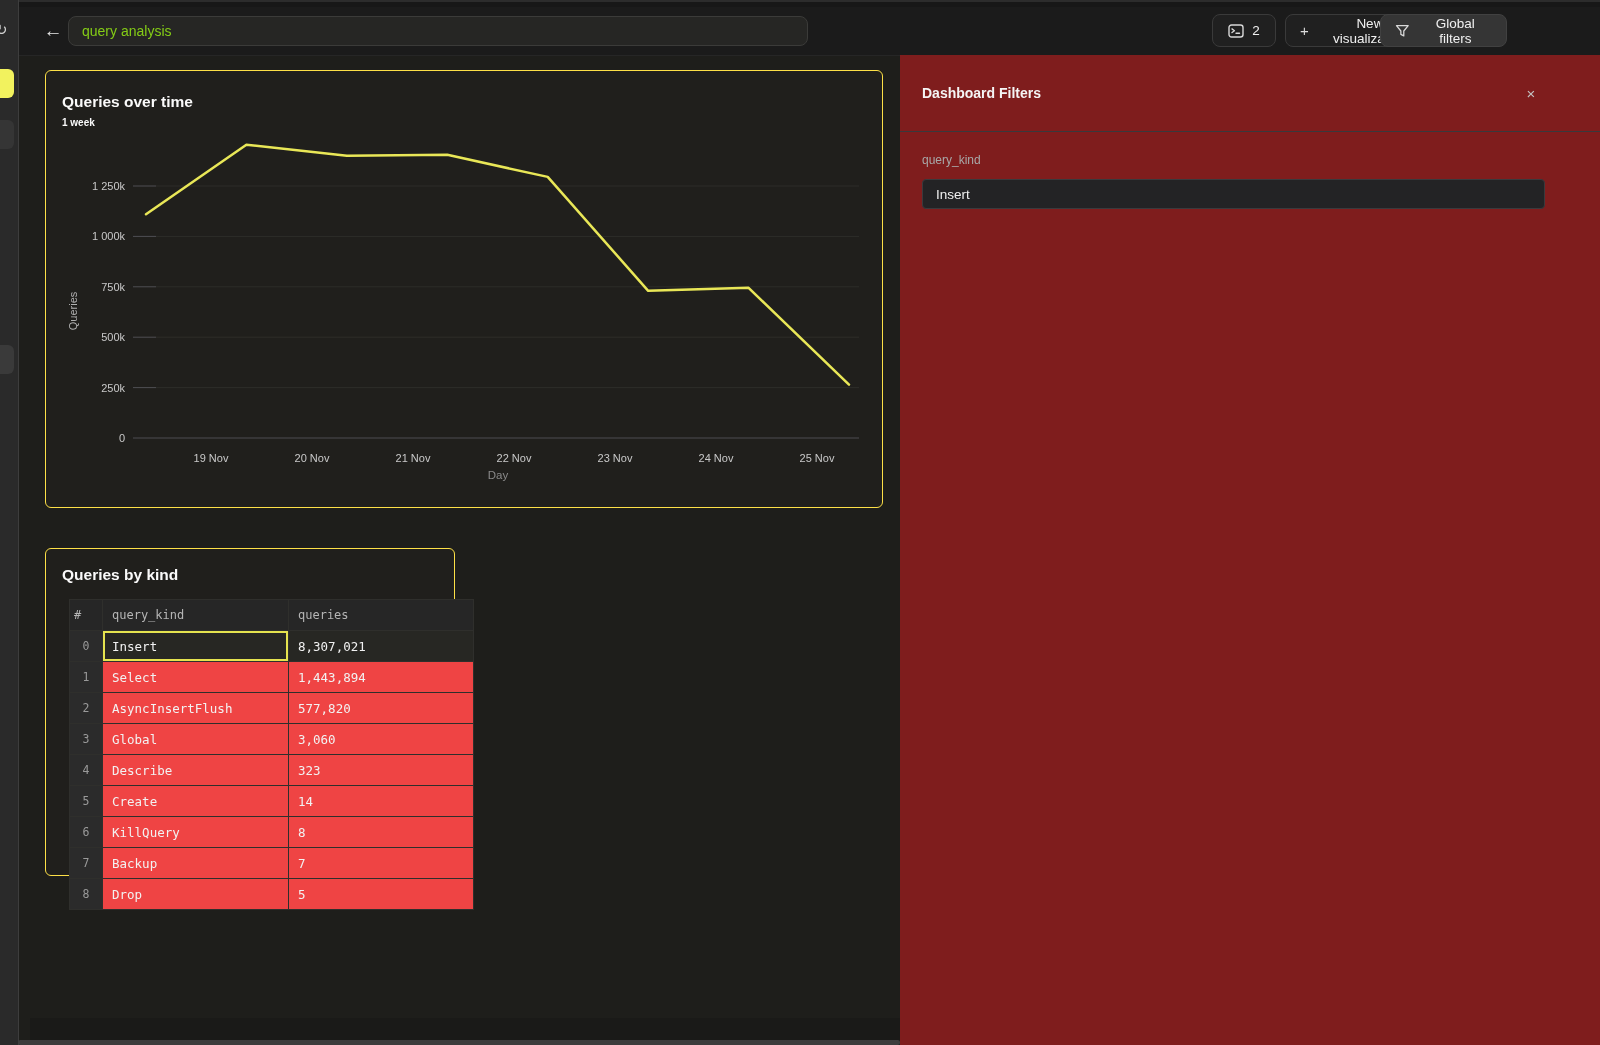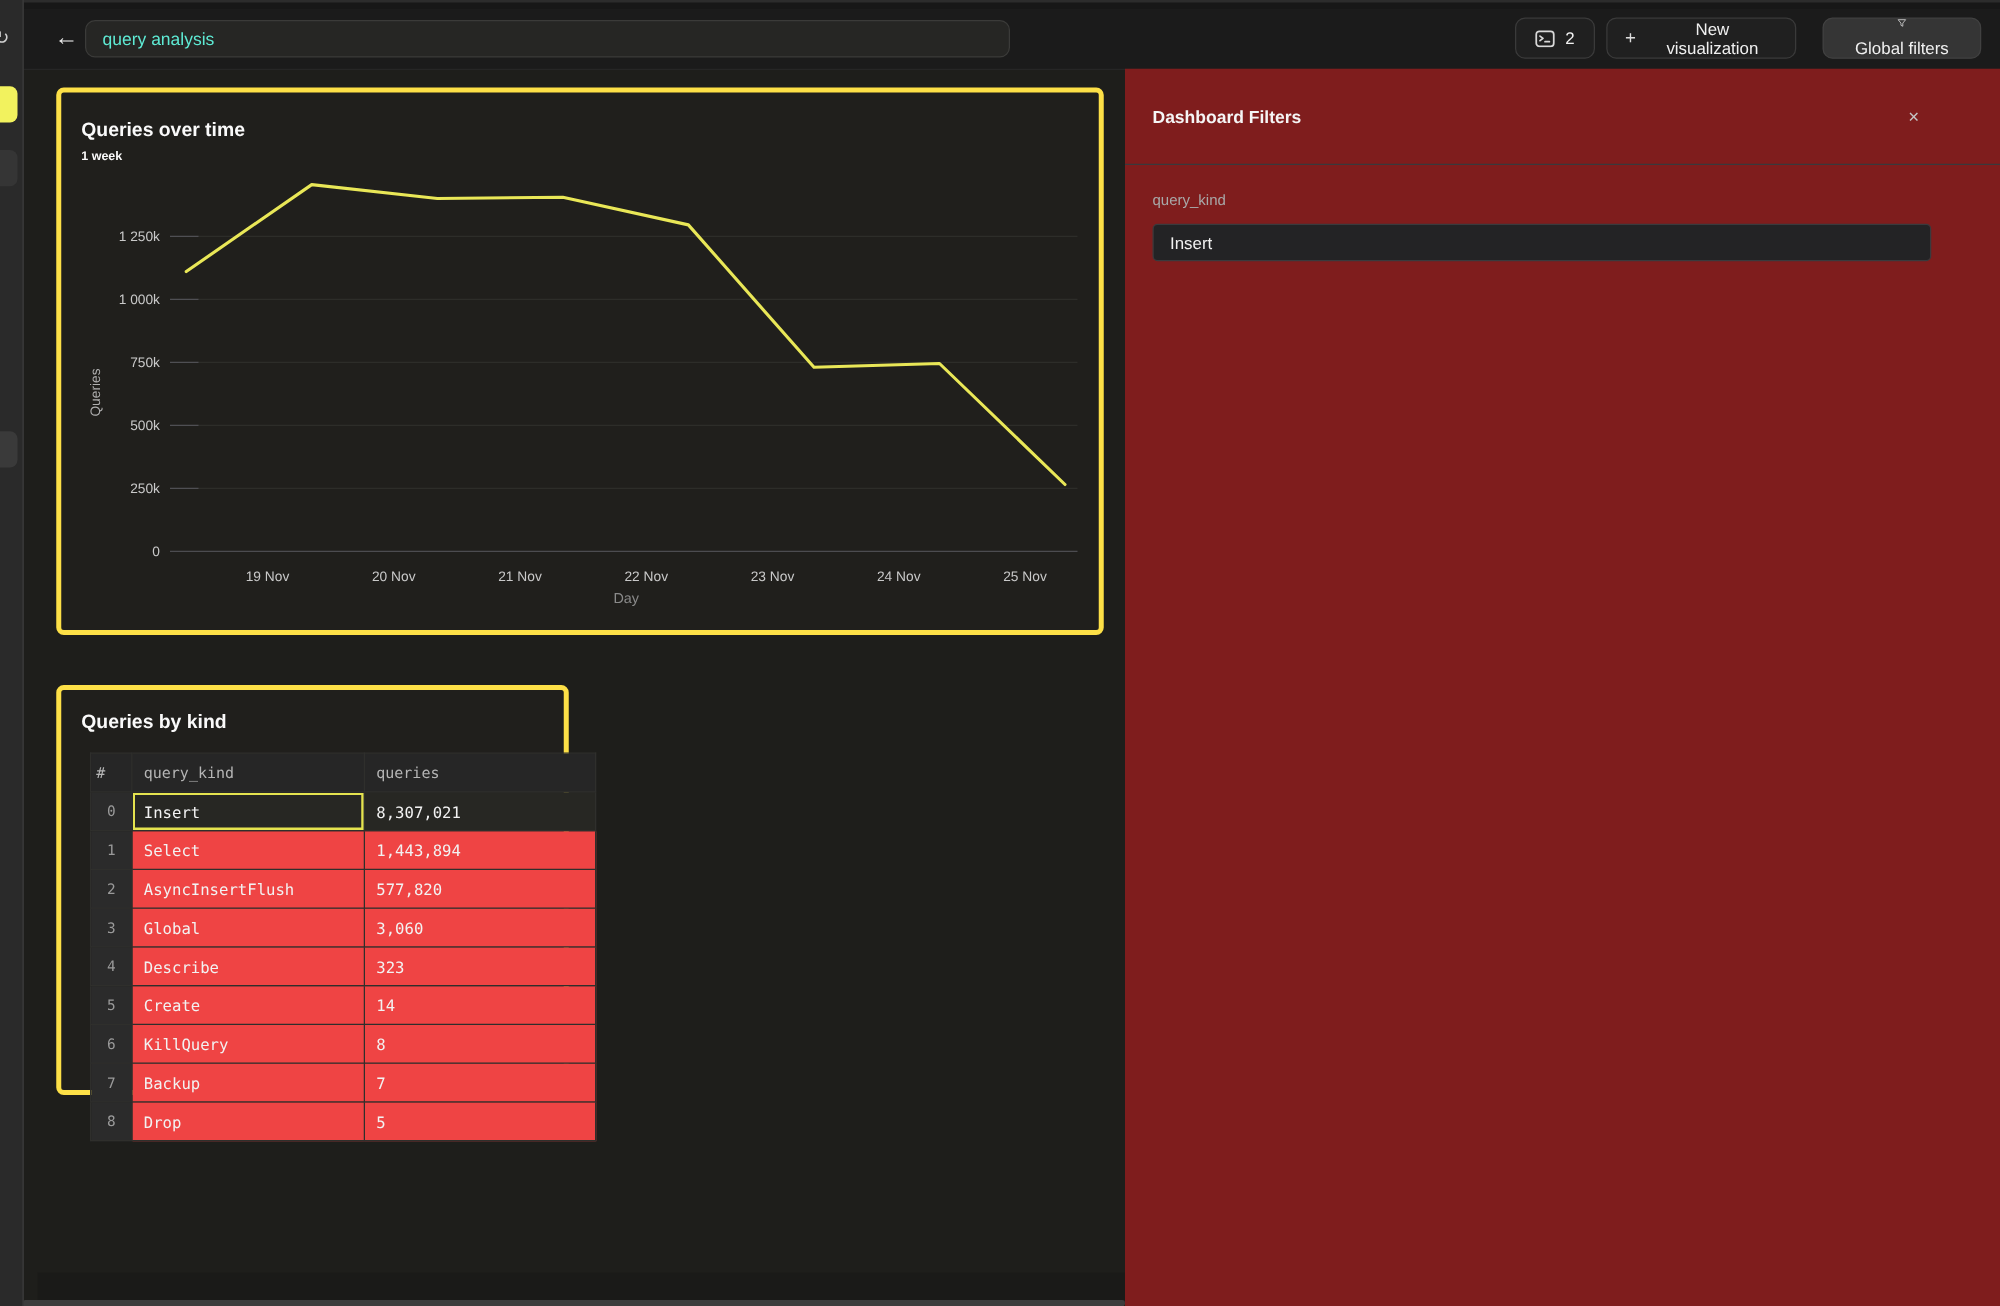--- a/index.html
+++ b/index.html
@@ -15,33 +15,33 @@
   .tile{position:absolute;left:-9px;width:23px;height:29px;border-radius:6px;}
   .tile-active{top:69px;background:#f2f25e;}
   .tile-2{top:120px;background:#353535;}
   .tile-3{top:345px;background:#3a3a3a;}
 
   
   .topbar{position:absolute;left:18px;top:7px;right:0;height:48px;background:#1b1b1b;border-bottom:1px solid #262626;z-index:4;}
   .back-btn{position:absolute;left:20px;top:9px;width:30px;height:30px;background:none;border:none;color:#e8e8e8;
             font-size:19px;line-height:30px;text-align:center;cursor:pointer;padding:0;}
   .title-input{position:absolute;left:50px;top:9px;width:712px;height:28px;background:#262624;border:1px solid #3b3b39;
-               border-radius:8px;color:#5eead4;font-size:14px;padding:0 13px;font-family:"Liberation Sans",sans-serif;outline:none;}
+               border-radius:8px;color:#84cc16;font-size:14px;padding:0 13px;font-family:"Liberation Sans",sans-serif;outline:none;}
   .tb-btn{position:absolute;top:7px;height:33px;box-sizing:border-box;border-radius:8px;border:1px solid #3a3a3a;background:#202020;
           color:#f0f0f0;font-size:13.5px;display:flex;align-items:center;gap:9px;padding:0 14px;cursor:pointer;
           font-family:"Liberation Sans",sans-serif;}
   .btn-console{left:1194px;width:64px;justify-content:center;gap:8px;}
   .btn-newviz{left:1267px;width:152px;justify-content:center;}
-  .btn-global{left:1440px;width:127px;background:#353535;border-color:#414141;justify-content:center;flex-direction:column;}
+  .btn-global{left:1362px;width:127px;background:#353535;border-color:#414141;justify-content:center;}
   .plus-ico{font-size:15px;color:#dcdcdc;}
   .ico-svg{display:block;}
 
   
   .content{position:absolute;left:18px;top:55px;width:882px;height:990px;background:#1e1e1b;}
-  .card{position:absolute;background:#201f1c;border:4px solid #fde047;border-radius:6px;box-sizing:border-box;}
+  .card{position:absolute;background:#201f1c;border:1px solid #fde047;border-radius:6px;box-sizing:border-box;}
   .chart-card{left:27px;top:15px;width:838px;height:438px;}
   .table-card{left:27px;top:493px;width:410px;height:328px;}
   .card-title{position:absolute;left:16px;top:22px;margin:0;font-size:15.5px;font-weight:700;color:#fafafa;}
   .card-subtitle{position:absolute;left:16px;top:46px;font-size:10px;font-weight:700;color:#fafafa;}
   .table-card .card-title{top:17px;}
   #chart-svg{position:absolute;left:0;top:0;}
   #chart-svg text{font-family:"Liberation Sans",sans-serif;}
 
   
   .bottom-block{position:absolute;left:12px;right:0;top:963px;height:22px;background:#1a1a18;}

